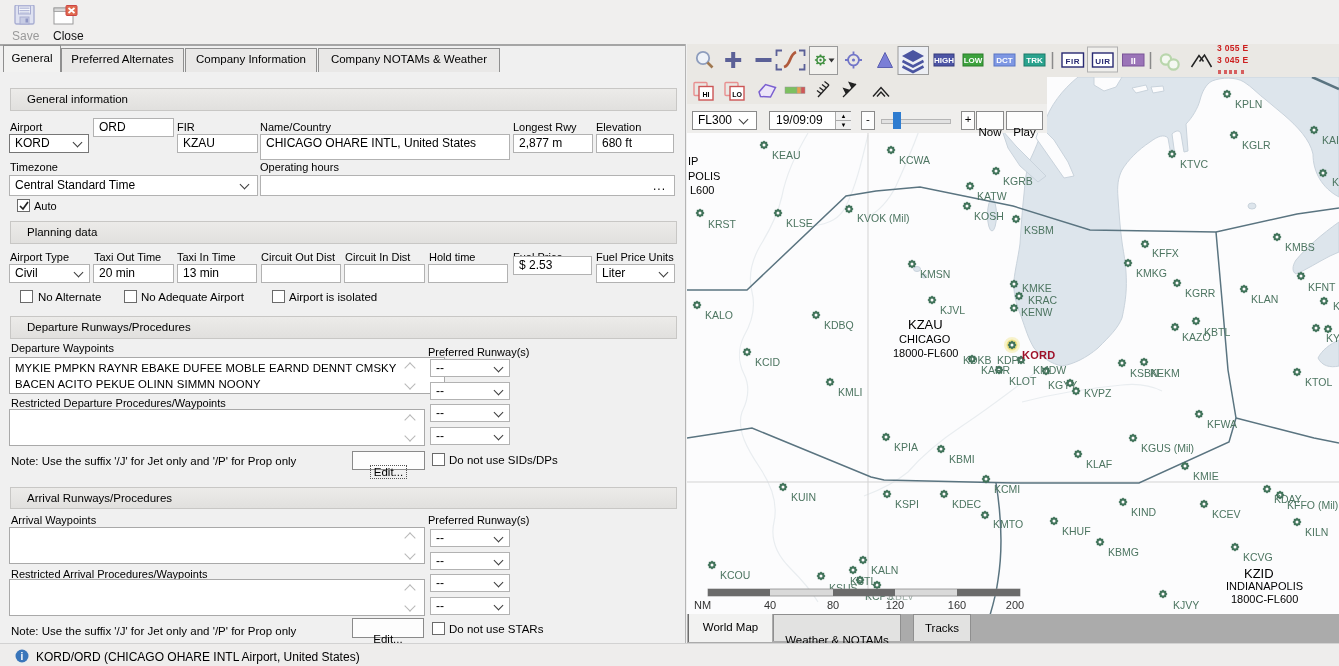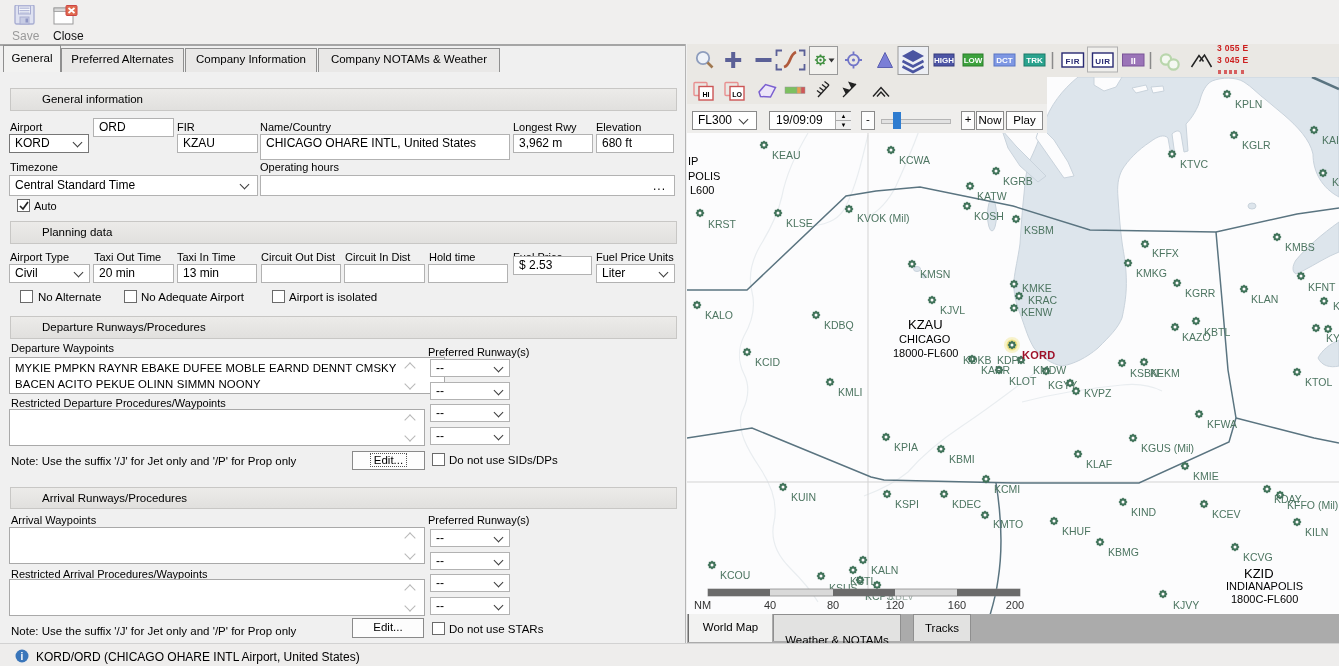--- a/index.html
+++ b/index.html
@@ -1,23 +1,23 @@
 <!DOCTYPE html>
 <html><head><meta charset="utf-8"><style>
 html,body{margin:0;padding:0}
 body{width:1339px;height:666px;position:relative;background:#f0f0f0;font-family:"Liberation Sans",sans-serif;overflow:hidden}
 .a{position:absolute}
 .lbl{position:absolute;font-size:11px;color:#000;white-space:nowrap}
 .fld{position:absolute;box-sizing:border-box;background:#fff;border:1px solid #b2b2b2;font-size:12px;color:#000;padding:1px 5px;white-space:nowrap;overflow:hidden;line-height:15px}
-.hdr{position:absolute;box-sizing:border-box;background:linear-gradient(#ecebe9,#e1e0de);border:1px solid #c8c7c5;font-size:11.5px;color:#000;padding:4px 0 0 31px;height:23px;width:667px;left:10px}
+.hdr{position:absolute;box-sizing:border-box;background:linear-gradient(#ecebe9,#e1e0de);border:1px solid #c8c7c5;font-size:11.5px;color:#000;padding:4px 0 0 16px;height:23px;width:667px;left:10px}
 .chk{position:absolute;width:13px;height:13px;background:#fff;border:1px solid #6a6a6a;box-sizing:border-box}
 .cv{position:absolute;width:6px;height:6px;border-right:1.2px solid #3c3c3c;border-bottom:1.2px solid #3c3c3c;transform:rotate(45deg)}
 .ta{position:absolute;box-sizing:border-box;background:#fff;border:1px solid #a9a9a9;font-size:12px;padding:2px 16px 0 5px;line-height:16px}
 .tarr{position:absolute;width:7px;height:7px;border-right:1.6px solid #b8b8b8;border-bottom:1.6px solid #b8b8b8}
-.btn{position:absolute;box-sizing:border-box;background:#fdfdfd;border:1px solid #8a8a8a;font-size:11.5px;text-align:center;padding-top:2px}
+.btn{position:absolute;box-sizing:border-box;background:#fdfdfd;border:1px solid #8a8a8a;font-size:11.5px;text-align:center;padding-top:14px}
 .tab{position:absolute;box-sizing:border-box;border:1px solid #8f8f8f;border-bottom:none;background:#e9e8e7;font-size:11.5px;text-align:center}
 </style></head>
 <body>
 
 <div class="a" style="left:0;top:0;width:1339px;height:44px;background:#f0efee"></div>
 <svg class="a" style="left:14px;top:5px" width="22" height="20" viewBox="0 0 22 20">
  <rect x="1" y="0" width="19" height="19" rx="1.5" fill="#dfe2f1" stroke="#a9aed2" stroke-width="1.4"></rect>
  <rect x="4.5" y="1" width="12" height="8" fill="#f4f6fb" stroke="#a9aed2"></rect>
  <rect x="5.5" y="2.5" width="10" height="1.3" fill="#b3b8d8"></rect>
     <rect x="5.5" y="5" width="10" height="1.3" fill="#b3b8d8"></rect>
@@ -44,21 +44,21 @@
 <div class="lbl" style="left:10px;top:121px">Airport</div>
 <div class="lbl" style="left:93px;top:121px">IATA</div>
 <div class="lbl" style="left:177px;top:121px">FIR</div>
 <div class="lbl" style="left:260px;top:121px">Name/Country</div>
 <div class="lbl" style="left:513px;top:121px">Longest Rwy</div>
 <div class="lbl" style="left:596px;top:121px">Elevation</div>
 <div class="fld" style="left:9px;top:134px;width:80px;height:19px;border-color:#767676">KORD<span class="cv" style="right:7px;top:4px"></span></div>
 <div class="fld" style="left:93px;top:118px;width:81px;height:19px">ORD</div>
 <div class="fld" style="left:177px;top:134px;width:81px;height:19px">KZAU</div>
 <div class="fld" style="left:260px;top:134px;width:250px;height:26px">CHICAGO OHARE INTL, United States</div>
-<div class="fld" style="left:513px;top:134px;width:80px;height:19px">3,962 m</div>
+<div class="fld" style="left:513px;top:134px;width:80px;height:19px">2,877 m</div>
 <div class="fld" style="left:596px;top:134px;width:78px;height:19px">680 ft</div>
 <div class="lbl" style="left:10px;top:161px">Timezone</div>
 <div class="lbl" style="left:260px;top:161px">Operating hours</div>
 <div class="fld" style="left:9px;top:175px;width:249px;height:21px;line-height:17px">Central Standard Time<span class="cv" style="right:9px;top:5px"></span></div>
 <div class="fld" style="left:260px;top:175px;width:415px;height:21px">
     <span style="position:absolute;right:8px;top:3px;letter-spacing:1px">...</span>
   </div>
 <div class="chk" style="left:17px;top:199px"></div>
 <svg class="a" style="left:18px;top:200px" width="12" height="12">
     <path d="M2 6 L5 9 L10 2" fill="none" stroke="#222" stroke-width="1.7"></path>

